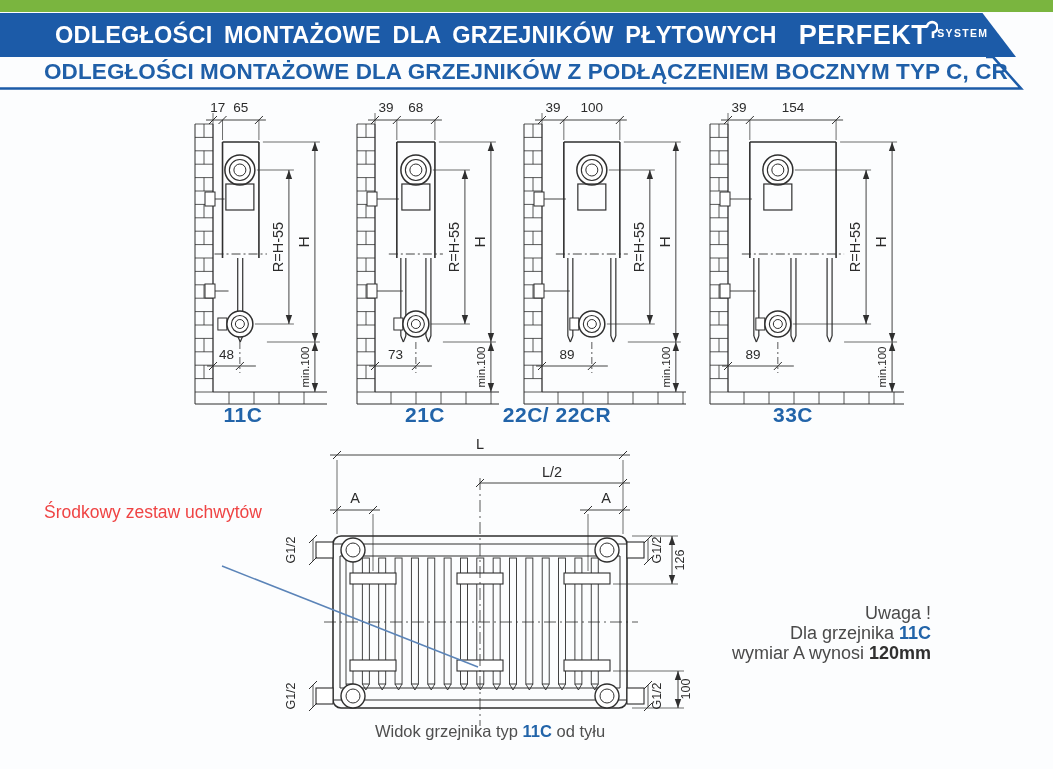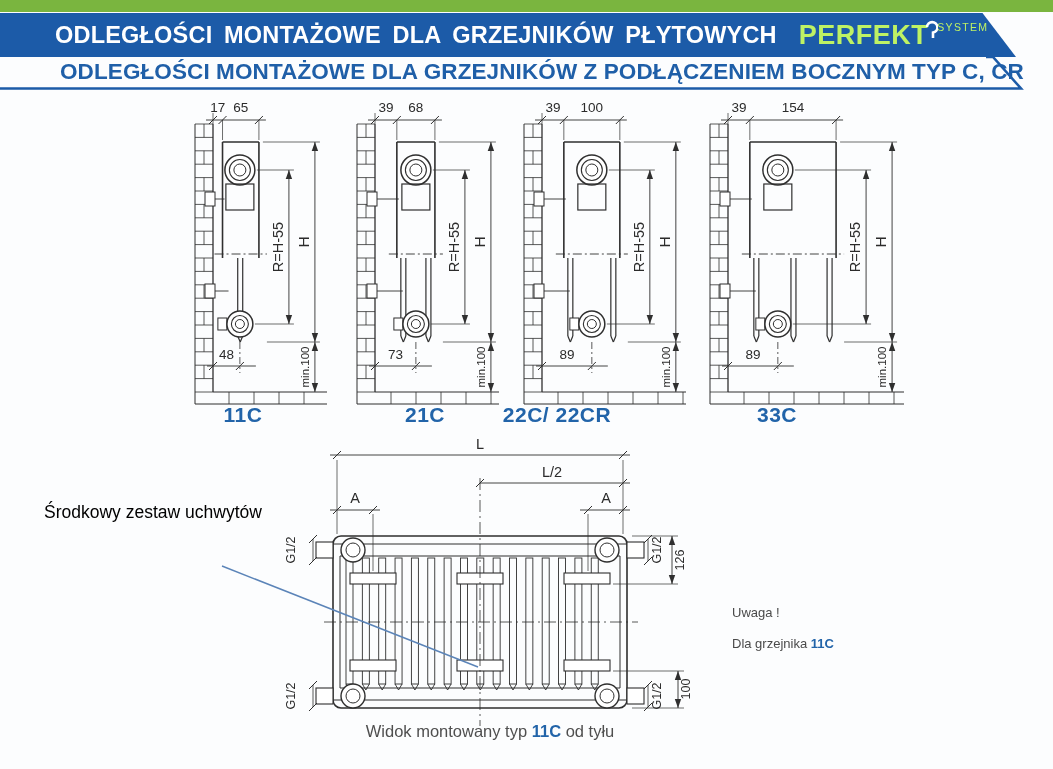--- a/index.html
+++ b/index.html
@@ -5,36 +5,36 @@
   html,body{margin:0;padding:0;background:#e8e8e8;}
   #page{position:relative;width:1053px;height:769px;background:#fcfdfe;overflow:hidden;
         font-family:"Liberation Sans",sans-serif;}
   .abs{position:absolute;}
   
   #green-strip{left:0;top:0;width:1053px;height:12px;}
   #banner1{left:0;top:13px;width:1016px;height:44px;display:flex;align-items:center;
            clip-path:polygon(0 0,96.7% 0,100% 100%,0 100%);}
   #banner1-text{color:#fff;font-size:23.5px;font-weight:bold;word-spacing:5px;
                 padding-left:55px;white-space:nowrap;letter-spacing:.2px;}
-  #brand{display:flex;align-items:center;margin-left:22px;color:#bef264;}
+  #brand{display:flex;align-items:center;margin-left:22px;color:#ffffff;}
   #brand-main{font-size:27px;font-weight:800;letter-spacing:.5px;}
   #brand-hook{margin-left:-3px;margin-top:-12px;}
-  #brand-sub{font-size:10.5px;font-weight:normal;letter-spacing:1.3px;align-self:flex-end;
-             margin-bottom:18px;margin-left:-1px;}
+  #brand-sub{font-size:10.5px;font-weight:bold;letter-spacing:1.3px;align-self:flex-end;
+             margin-bottom:12px;margin-left:-1px;}
   #banner2{left:0;top:56px;width:1053px;height:34px;}
-  #banner2-text{position:absolute;left:60px;top:0;height:34px;line-height:32px;
+  #banner2-text{position:absolute;left:44px;top:0;height:34px;line-height:32px;
                 color:#1f5fa8;font-size:22.5px;font-weight:600;white-space:nowrap;letter-spacing:.1px;}
   
   .type-label{position:absolute;top:403px;width:130px;text-align:center;color:#2264a9;
               font-size:21px;font-weight:bold;letter-spacing:.5px;}
   
-  #left-note{left:44px;top:502px;color:#000000;font-size:17.5px;line-height:20.5px;}
+  #left-note{left:44px;top:502px;color:#ef4444;font-size:17.5px;line-height:20.5px;}
   
-  #notes{left:732px;top:603px;color:#4a4a4a;font-size:13px;line-height:20px;}
-  #notes .block{margin-top:11px;}
+  #notes{left:732px;top:603px;color:#4a4a4a;font-size:18px;line-height:20px;text-align:right;}
+  #notes .block{}
   .blue-type{color:#2264a9;font-weight:600;}
   .bold-val{color:#303030;font-weight:bold;}
   
   #caption{left:310px;top:722px;width:360px;text-align:center;color:#4f4f4f;font-size:16.5px;}
   svg{display:block;}
 </style>
 </head>
 <body>
 
 <div id="page">
@@ -466,21 +466,21 @@
         <line x1="194.08" y1="246" x2="194.08" y2="296" stroke="#2f2f2f" stroke-width="0.9"></line>
         <polygon points="194.08,246 190.88000000000002,255 197.28,255" fill="#2f2f2f"></polygon>
         <polygon points="194.08,296 190.88000000000002,287 197.28,287" fill="#2f2f2f"></polygon>
         <text x="188.08" y="271" fill="#2b2b2b" font-size="11.5" text-anchor="middle" font-family="&quot;Liberation Sans&quot;,sans-serif" transform="rotate(-90 188.08 271)">min.100</text>
       </g>
     </svg>
 
   <div class="type-label" style="left:178px;">11C</div>
   <div class="type-label" style="left:360px;">21C</div>
   <div class="type-label" style="left:492px;">22C/ 22CR</div>
-  <div class="type-label" style="left:712px;">33C</div>
+  <div class="type-label" style="left:728px;">33C</div>
 
   <svg id="rear" class="abs" style="left:280px;top:438px;" width="430" height="300">
       <g>
         <rect x="53" y="98" width="294" height="172" rx="8" fill="none" stroke="#2f2f2f" stroke-width="1.6"></rect>
         <line x1="53" y1="106" x2="347" y2="106" stroke="#2f2f2f" stroke-width="1"></line>
         <line x1="60" y1="118" x2="340" y2="118" stroke="#2f2f2f" stroke-width="1"></line>
         <line x1="60" y1="250" x2="340" y2="250" stroke="#2f2f2f" stroke-width="1"></line>
         <line x1="53" y1="262" x2="347" y2="262" stroke="#2f2f2f" stroke-width="1"></line>
         <line x1="60" y1="118" x2="60" y2="250" stroke="#2f2f2f" stroke-width="1"></line>
         <line x1="340" y1="118" x2="340" y2="250" stroke="#2f2f2f" stroke-width="1"></line>
@@ -594,20 +594,21 @@
   </svg>
 
   <div id="left-note" class="abs">
     <div>Środkowy zestaw uchwytów</div>
   </div>
 
   <div id="notes" class="abs">
     <div>Uwaga !</div>
     <div class="block">
       <div><span>Dla grzejnika </span><span class="blue-type">11C</span></div>
+      <div><span>wymiar A wynosi </span><span class="bold-val">120mm</span></div>
     </div>
   </div>
 
   <div id="caption" class="abs">
-    <span>Widok montowany typ </span><span class="blue-type">11C</span><span> od tyłu</span>
+    <span>Widok grzejnika typ </span><span class="blue-type">11C</span><span> od tyłu</span>
   </div>
 
 </div>
 
 </body></html>

